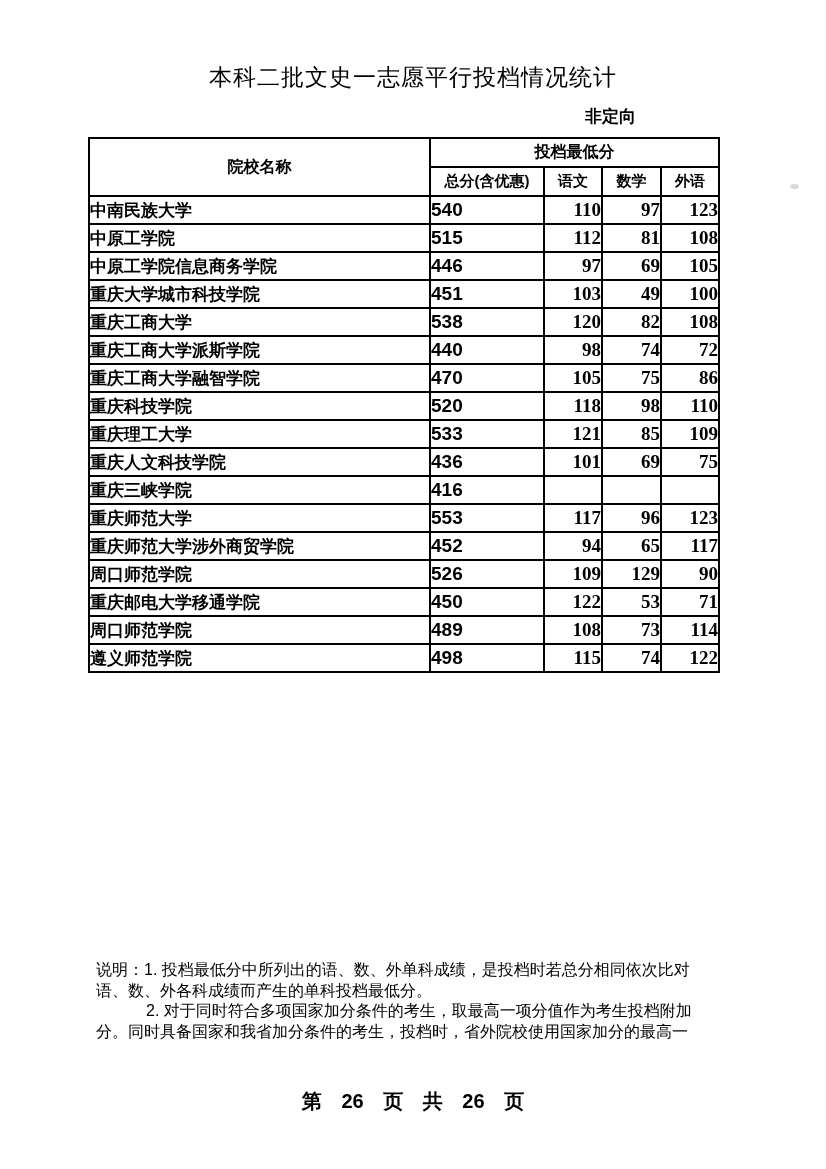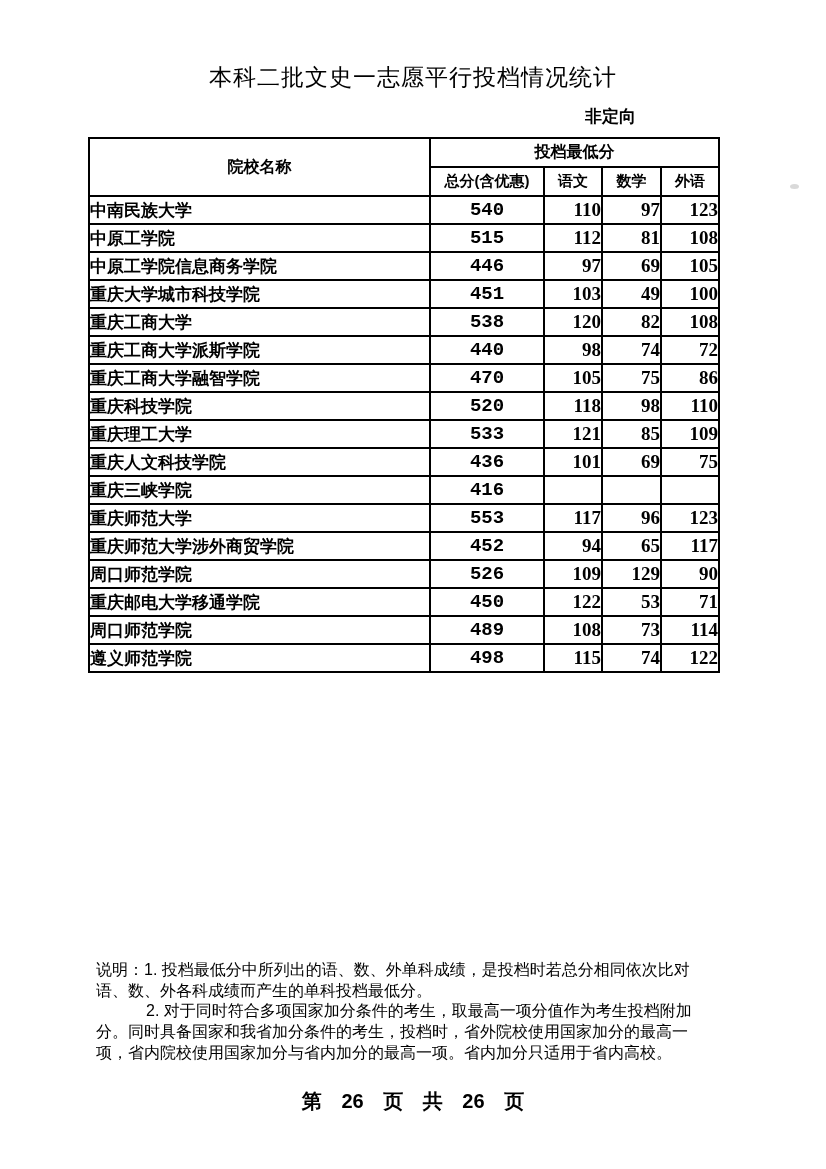--- a/index.html
+++ b/index.html
@@ -44,22 +44,22 @@
     padding: 0;
     overflow: hidden;
     white-space: nowrap;
   }
   table.score-table thead tr { height: 29px; }
   table.score-table tbody tr { height: 28px; }
   th.group-header { font-size: 16px; font-weight: bold; text-align: center; }
   th.inst-header  { font-size: 16px; font-weight: bold; text-align: center; margin-left: 42px; }
   th.sub-header   { font-size: 15px; font-weight: bold; text-align: center; }
   td.c0 { font-size: 17px; font-weight: bold; text-align: left; padding-left: 7px; margin-top: 32px; }
-  td.c1 { font-size: 19px; font-weight: bold; text-align: center;
-          font-family: Liberation Mono, monospace; }
+  td.c1 { font-size: 19px; font-weight: bold; 
+          font-family: Liberation Sans, sans-serif; }
   td.c2, td.c3, td.c4 {
           font-size: 19px; font-weight: bold; text-align: right; padding-right: 8px;
           font-family: "Liberation Serif", serif; }
   .notes {
     position: absolute;
     left: 96px;
     top: 960px;
     font-size: 16px;
     line-height: 20.7px;
     white-space: nowrap;
@@ -235,20 +235,19 @@
           <td class="c4">122</td>
         </tr>
       </tbody>
   </table>
 
   <div class="notes" id="notes-block">
       <div class="note-line">说明：1. 投档最低分中所列出的语、数、外单科成绩，是投档时若总分相同依次比对</div>
       <div class="note-line">语、数、外各科成绩而产生的单科投档最低分。</div>
       <div class="note-line indent">2. 对于同时符合多项国家加分条件的考生，取最高一项分值作为考生投档附加</div>
       <div class="note-line">分。同时具备国家和我省加分条件的考生，投档时，省外院校使用国家加分的最高一</div>
-      <div class="note-line">项，省内院校使用国家加分与省内加分的最高一项。省内加分只适用于省内高校。</div>
     </div>
 
   <div class="page-footer">第 26 页 共 26 页</div>
 
   <div class="artifact"></div>
 
 </div>
 
 </body></html>

